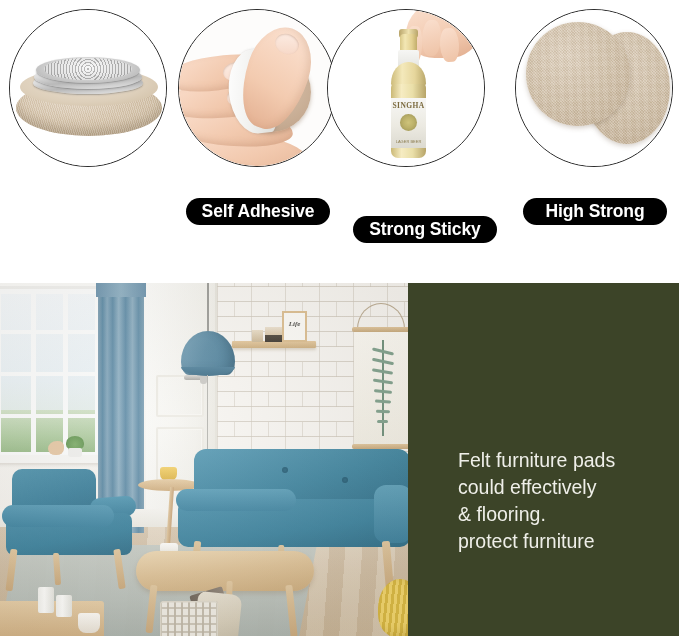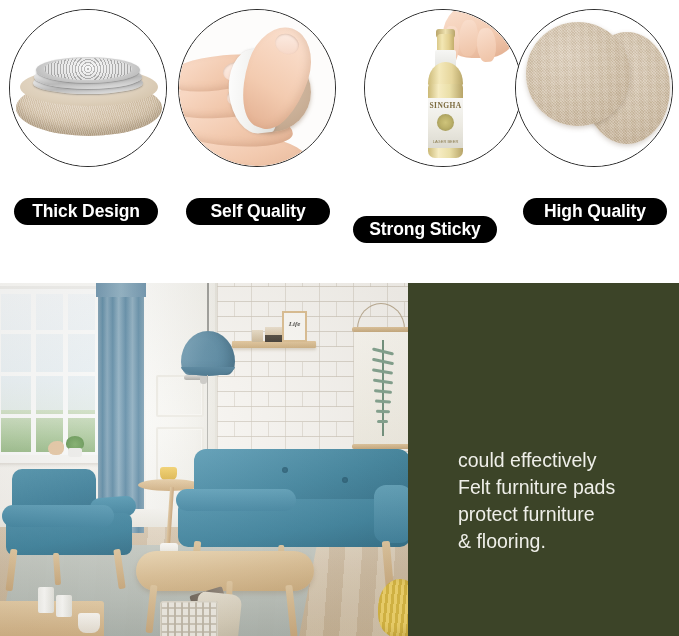--- a/index.html
+++ b/index.html
@@ -30,21 +30,21 @@
   }
 
   .feature-cell {
     position: absolute;
     top: 0;
     width: 170px;
     height: 240px;
   }
   .feature-cell.c0 { left: 4px; }
   .feature-cell.c1 { left: 173px; }
-  .feature-cell.c2 { left: 359px; }
+  .feature-cell.c2 { left: 322px; }
   .feature-cell.c3 { left: 510px; }
 
   .circle-frame {
     position: absolute;
     left: 5px;
     top: 9px;
     width: 158px;
     height: 158px;
     border-radius: 50%;
     border: 1.3px solid #2b2b2b;
@@ -785,24 +785,23 @@
 
     <div class="feature-cell c3">
       <div class="circle-frame">
         <div class="circle-inner sc-pads">
           <div class="felt felt-back"></div>
           <div class="felt felt-front"></div>
         </div>
       </div>
     </div>
 
-    <div class="pill p0">Thick Design</div>
-    <div class="pill p1">Self Quality</div>
+    <div class="pill p1">Self Adhesive</div>
     <div class="pill p2">Strong Sticky</div>
-    <div class="pill p3">High Quality</div>
+    <div class="pill p3">High Strong</div>
   </div>
 
   <div class="bottom">
 
     <div class="room">
       <div class="wall"></div>
       <div class="floor"></div>
 
       <div class="window">
         <div class="win-green"></div>
@@ -914,21 +913,21 @@
       <div class="tray"></div>
       <div class="candle cd1"></div>
       <div class="candle cd2"></div>
       <div class="cup-fg"></div>
 
       <div class="photo-tone"></div>
     </div>
 
     <div class="green-panel">
       <div class="gp-body">
+        <div>Felt furniture pads</div>
         <div>could effectively</div>
-        <div>Felt furniture pads</div>
+        <div>&amp; flooring.</div>
         <div>protect furniture</div>
-        <div>&amp; flooring.</div>
       </div>
     </div>
 
   </div>
 </div>
 
 </body></html>

